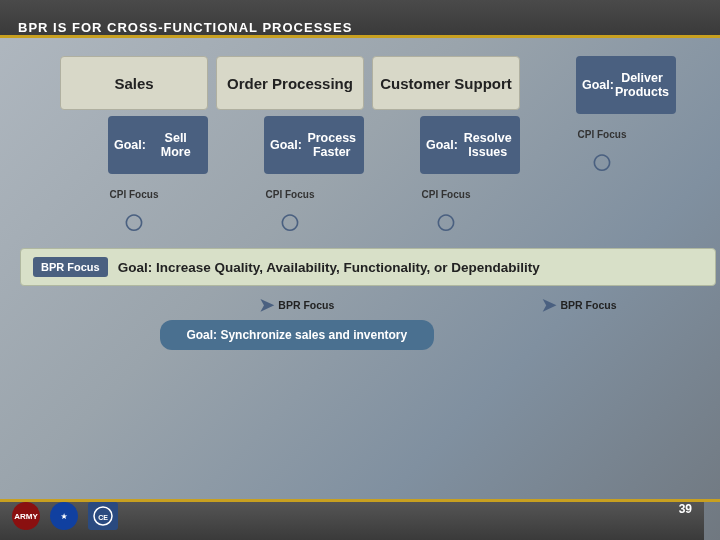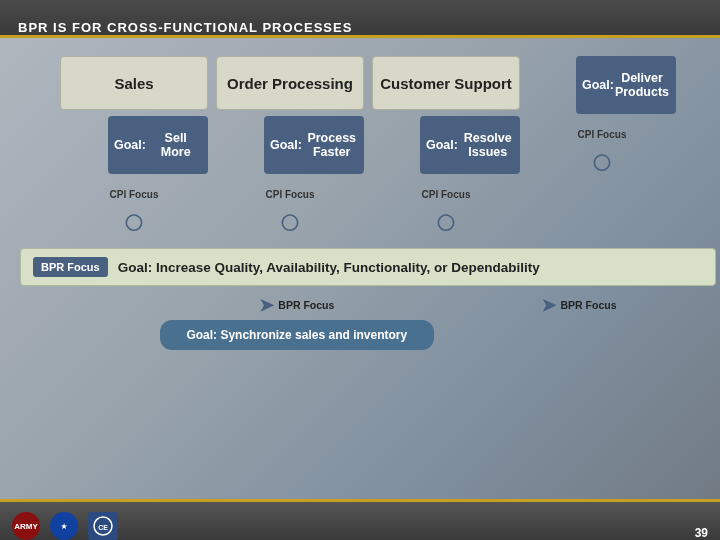--- a/index.html
+++ b/index.html
@@ -177,25 +177,25 @@
       font-size: 12px;
       font-weight: bold;
       width: 100%;
     }
 
     
     .footer {
       position: absolute;
       bottom: 0;
       left: 0;
-      right: 0;
+      right: 16px;
       height: 38px;
       background: linear-gradient(to bottom, #555, #3a3a3a);
       display: flex;
-      align-items: flex-end;
+      align-items: flex-start;
       padding: 0 12px;
       gap: 10px;
       z-index: 10;
     }
 
     .footer-logo {
       width: 28px;
       height: 28px;
       background: #8a1010;
       border-radius: 50%;

